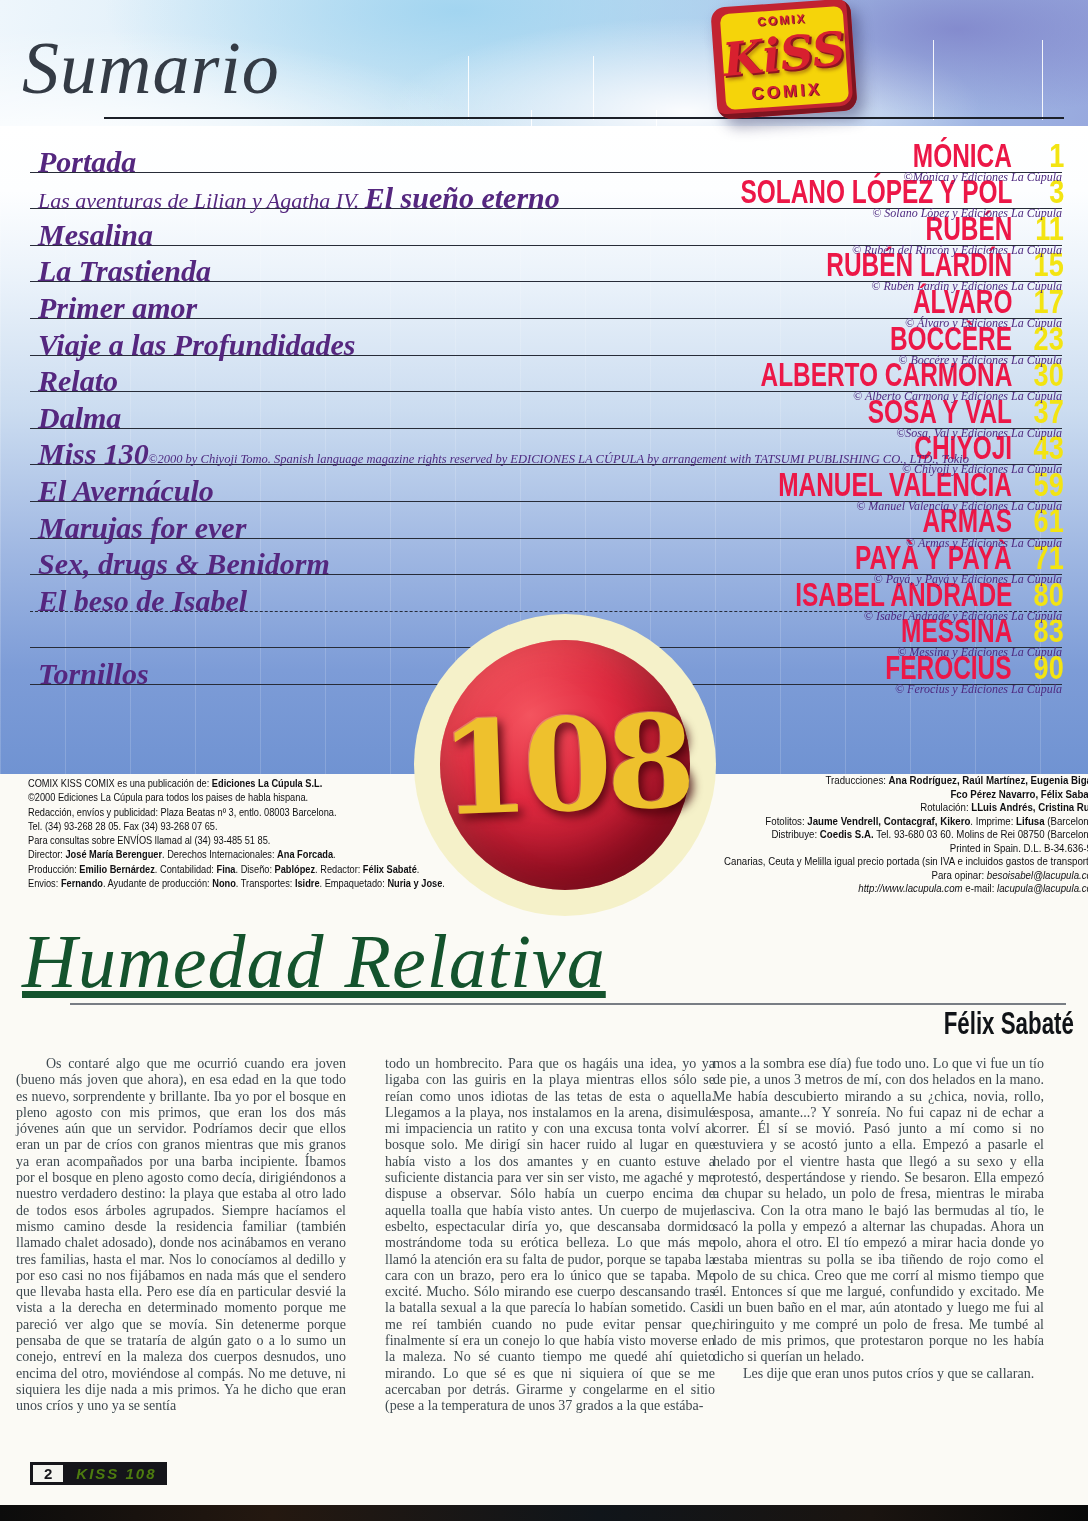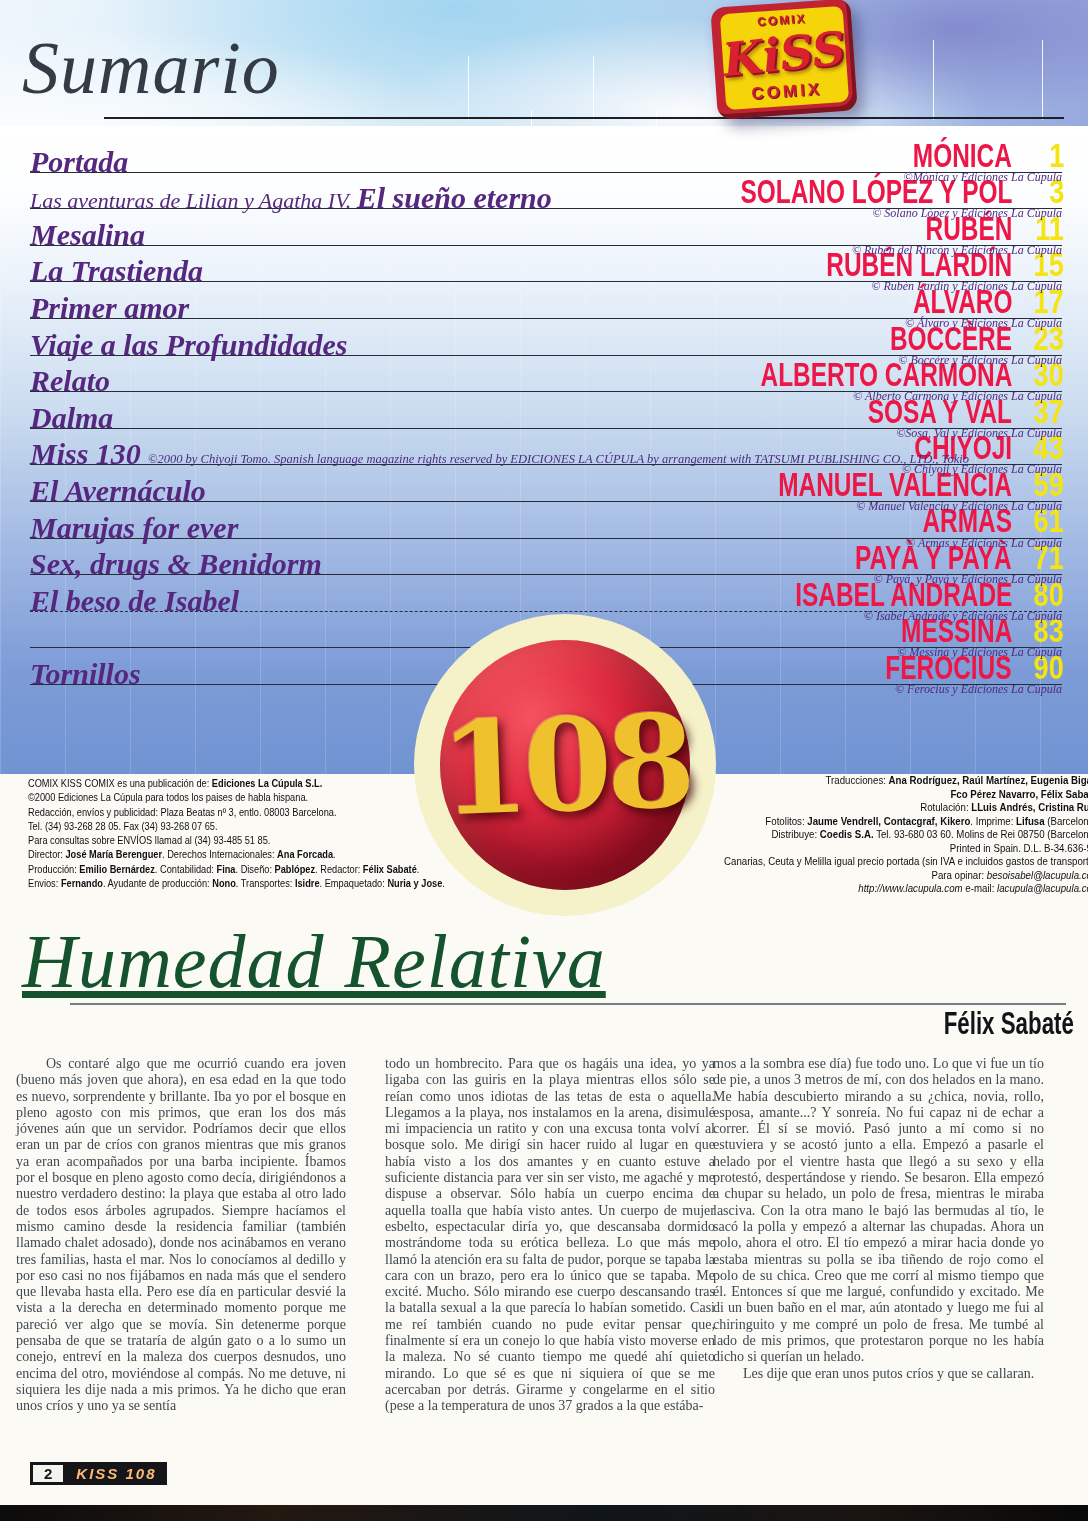--- a/index.html
+++ b/index.html
@@ -35,21 +35,21 @@
   
   .toc-bg{position:absolute;left:0;right:0;top:126px;height:648px;z-index:1;
     background:linear-gradient(180deg,#ffffff 0%,#fdfeff 10%,#eaf2fa 24%,#cbdcf0 44%,#9fb7e2 66%,#7d9cd7 84%,#7093d2 100%);}
   .toc-bg::after{content:'';position:absolute;inset:0;
     background:repeating-linear-gradient(90deg, rgba(255,255,255,.16) 0 1px, transparent 1px 65px);}
 
   
   .toc{position:absolute;left:30px;right:26px;top:136px;z-index:2;}
   .toc-row{position:relative;height:35.6px;border-bottom:1px solid #272c38;}
   .toc-row.dashed{border-bottom-style:dashed;}
-  .toc-titlebox{position:absolute;left:0;bottom:-7px;white-space:nowrap;line-height:1;}
+  .toc-titlebox{position:absolute;left:8px;bottom:-7px;white-space:nowrap;line-height:1;}
   .toc-title{font:italic bold 30px "Liberation Serif",serif;color:#55277f;}
   .toc-prefix{font:italic 400 22px "Liberation Serif",serif;color:#55277f;}
   .toc-author{position:absolute;right:50px;bottom:2px;font:bold 33px "Liberation Sans",sans-serif;
         color:#ec1747;line-height:.85;white-space:nowrap;transform:scaleX(.74);transform-origin:100% 100%;}
   .toc-page{position:absolute;right:-2px;bottom:2px;font:bold 33px "Liberation Sans",sans-serif;
         color:#f3e412;line-height:.85;transform:scaleX(.82);transform-origin:100% 100%;}
   .toc-copy{position:absolute;right:0;bottom:-13px;font:italic 12px "Liberation Serif",serif;
         color:#4e2a80;white-space:nowrap;z-index:2;}
   .toc-note{position:absolute;left:118px;bottom:-3px;font:italic 12.5px "Liberation Serif",serif;
         color:#4e2a80;white-space:nowrap;z-index:2;}
@@ -82,21 +82,21 @@
         line-height:16.3px;text-align:justify;color:#3e4950;}
   .col p{margin:0;}
   .col p.ind{text-indent:30px;}
   .col1{left:16px;} .col2{left:385px;} .col3{left:713px;width:331px;}
 
   
   .badge{position:absolute;left:30px;top:1462px;display:flex;z-index:5;
         font-family:"Liberation Sans",sans-serif;font-weight:bold;font-size:15px;}
   .badge .pg{background:#f4f4ef;border:3px solid #15151a;color:#15151a;padding:0 11px;
         display:flex;align-items:center;}
-  .badge .kiss{background:#15151a;color:#fdba74;padding:2px 10px;display:flex;align-items:center;
+  .badge .kiss{background:#15151a;color:#4d7c0f;padding:2px 10px;display:flex;align-items:center;
         letter-spacing:2px;font-style:italic;}
   .strip{position:absolute;left:0;top:1505px;width:1088px;height:16px;
         background:linear-gradient(90deg,#0c0c0c,#241810 25%,#10151a 55%,#1a1410 80%,#090909);}
 </style>
 </head>
 <body>
 
 <div class="page">
 
   <div class="sky">

